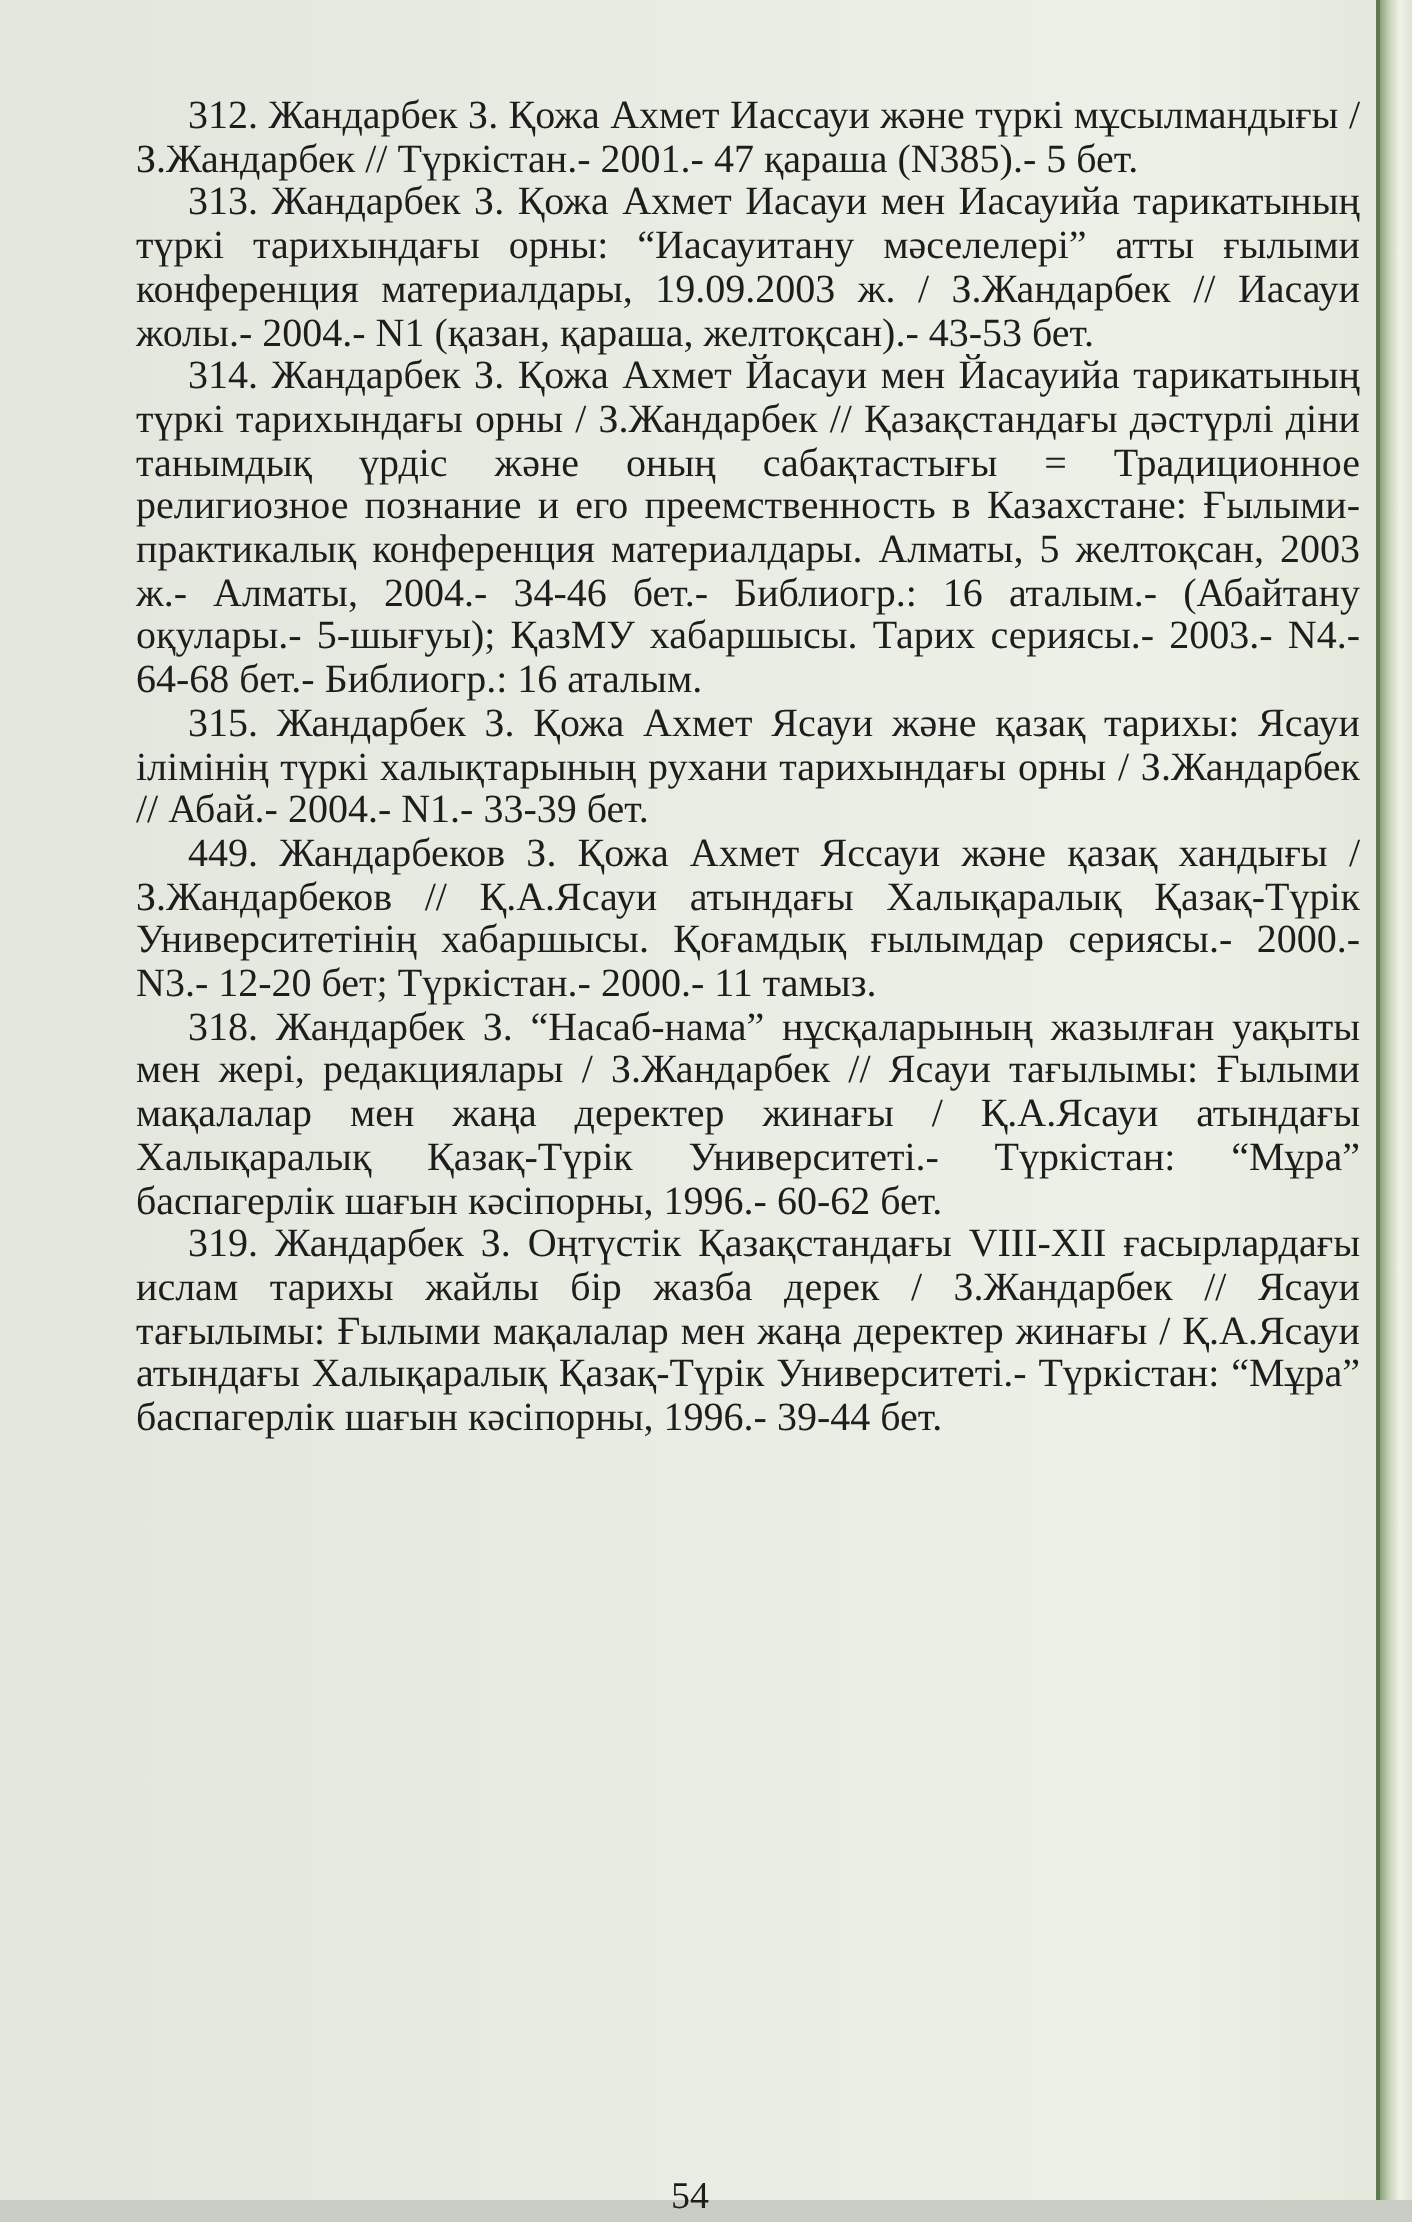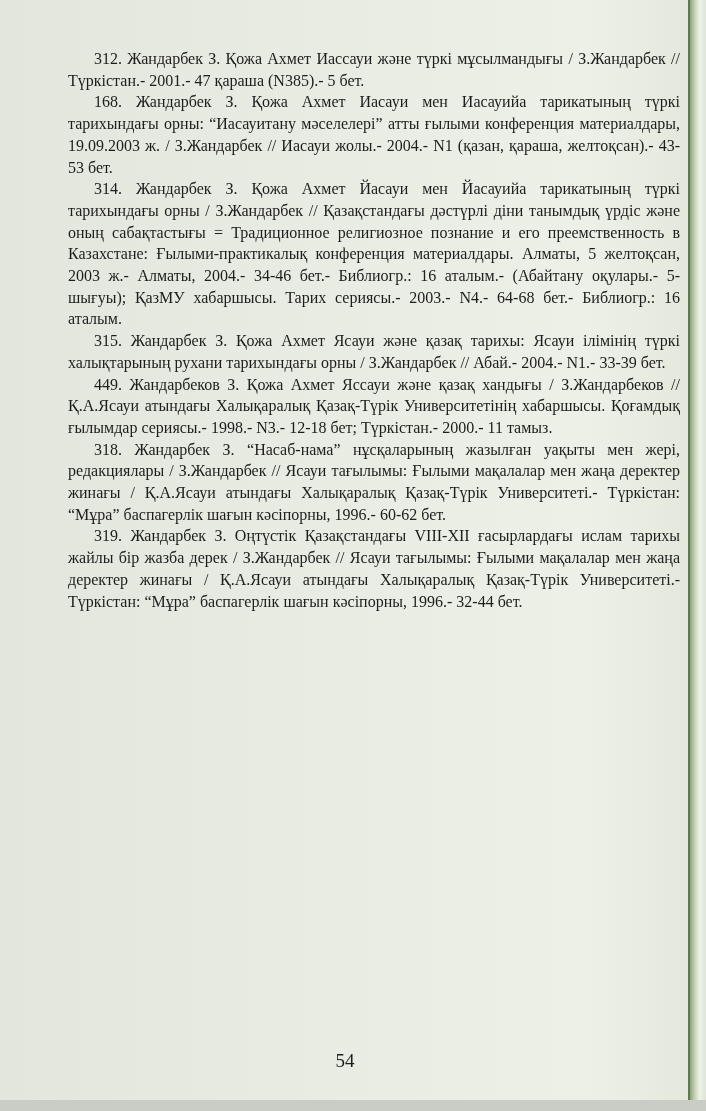--- a/index.html
+++ b/index.html
@@ -21,41 +21,41 @@
       position: absolute; left: 688px; top: 0; width: 3px; height: 1100px;
       background: #5f7a52;
     }
     .bottom-strip {
       position: absolute; left: 0; top: 1100px; width: 706px; height: 11px;
       background: #c9cdc5;
     }
     .text {
       position: absolute; left: 68px; top: 48px; width: 612px;
       color: #1d1d1d;
-      font-size: 16px;
+      font-size: 20px;
       line-height: 21.7px;
       text-align: justify;
     }
     .entry { margin: 0; text-indent: 26px; }
     .page-number {
-      position: absolute; top: 1050px; left: 0; width: 690px;
+      position: absolute; top: 1088px; left: 0; width: 690px;
       text-align: center; font-size: 19px; color: #1d1d1d;
     }
   </style>
 </head>
 <body>
 
 <div class="page"></div>
 <div class="edge-dark"></div>
 <div class="edge"></div>
 <div class="bottom-strip"></div>
 
 <div class="text">
   <p class="entry"><span>312.</span> <span>Жандарбек З.  Қожа Ахмет Иассауи және түркі мұсылмандығы / З.Жандарбек // Түркістан.- 2001.- 47 қараша (N385).- 5 бет.</span></p>
-  <p class="entry"><span>168.</span> <span>Жандарбек З.  Қожа Ахмет Иасауи мен Иасауийа тарикатының түркі тарихындағы орны: “Иасауитану мәселелері” атты ғылыми конференция материалдары, 19.09.2003 ж. / З.Жандарбек // Иасауи жолы.- 2004.- N1 (қазан, қараша, желтоқсан).- 43-53 бет.</span></p>
+  <p class="entry"><span>313.</span> <span>Жандарбек З.  Қожа Ахмет Иасауи мен Иасауийа тарикатының түркі тарихындағы орны: “Иасауитану мәселелері” атты ғылыми конференция материалдары, 19.09.2003 ж. / З.Жандарбек // Иасауи жолы.- 2004.- N1 (қазан, қараша, желтоқсан).- 43-53 бет.</span></p>
   <p class="entry"><span>314.</span> <span>Жандарбек З.  Қожа Ахмет Йасауи мен Йасауийа тарикатының түркі тарихындағы орны / З.Жандарбек // Қазақстандағы дәстүрлі діни танымдық үрдіс және оның сабақтастығы = Традиционное религиозное познание и его преемственность в Казахстане: Ғылыми-практикалық конференция материалдары. Алматы, 5 желтоқсан, 2003 ж.- Алматы, 2004.- 34-46 бет.- Библиогр.: 16 аталым.- (Абайтану оқулары.- 5-шығуы);    ҚазМУ хабаршысы. Тарих сериясы.- 2003.- N4.- 64-68 бет.- Библиогр.: 16 аталым.</span></p>
   <p class="entry"><span>315.</span> <span>Жандарбек З.  Қожа Ахмет Ясауи және қазақ тарихы: Ясауи ілімінің түркі халықтарының рухани тарихындағы орны / З.Жандарбек // Абай.- 2004.- N1.- 33-39 бет.</span></p>
-  <p class="entry"><span>449.</span> <span>Жандарбеков З.  Қожа Ахмет Яссауи және қазақ хандығы / З.Жандарбеков // Қ.А.Ясауи атындағы Халықаралық Қазақ-Түрік Университетінің хабаршысы. Қоғамдық ғылымдар сериясы.- 1998.- N3.- 12-18 бет; Түркістан.- 2000.- 11 тамыз.</span></p>
+  <p class="entry"><span>449.</span> <span>Жандарбеков З.  Қожа Ахмет Яссауи және қазақ хандығы / З.Жандарбеков // Қ.А.Ясауи атындағы Халықаралық Қазақ-Түрік Университетінің хабаршысы. Қоғамдық ғылымдар сериясы.- 2000.- N3.- 12-20 бет; Түркістан.- 2000.- 11 тамыз.</span></p>
   <p class="entry"><span>318.</span> <span>Жандарбек З.  “Насаб-нама” нұсқаларының жазылған уақыты мен жері, редакциялары / З.Жандарбек // Ясауи тағылымы: Ғылыми мақалалар мен жаңа деректер жинағы / Қ.А.Ясауи атындағы Халықаралық Қазақ-Түрік Университеті.- Түркістан: “Мұра” баспагерлік шағын кәсіпорны, 1996.- 60-62 бет.</span></p>
-  <p class="entry"><span>319.</span> <span>Жандарбек З.  Оңтүстік Қазақстандағы VIII-XII ғасырлардағы ислам тарихы жайлы бір жазба дерек / З.Жандарбек // Ясауи тағылымы: Ғылыми мақалалар мен жаңа деректер жинағы / Қ.А.Ясауи атындағы Халықаралық Қазақ-Түрік Университеті.- Түркістан: “Мұра” баспагерлік шағын кәсіпорны, 1996.- 32-44 бет.</span></p>
+  <p class="entry"><span>319.</span> <span>Жандарбек З.  Оңтүстік Қазақстандағы VIII-XII ғасырлардағы ислам тарихы жайлы бір жазба дерек / З.Жандарбек // Ясауи тағылымы: Ғылыми мақалалар мен жаңа деректер жинағы / Қ.А.Ясауи атындағы Халықаралық Қазақ-Түрік Университеті.- Түркістан: “Мұра” баспагерлік шағын кәсіпорны, 1996.- 39-44 бет.</span></p>
 </div>
 
 <div class="page-number">54</div>
 
 </body></html>

